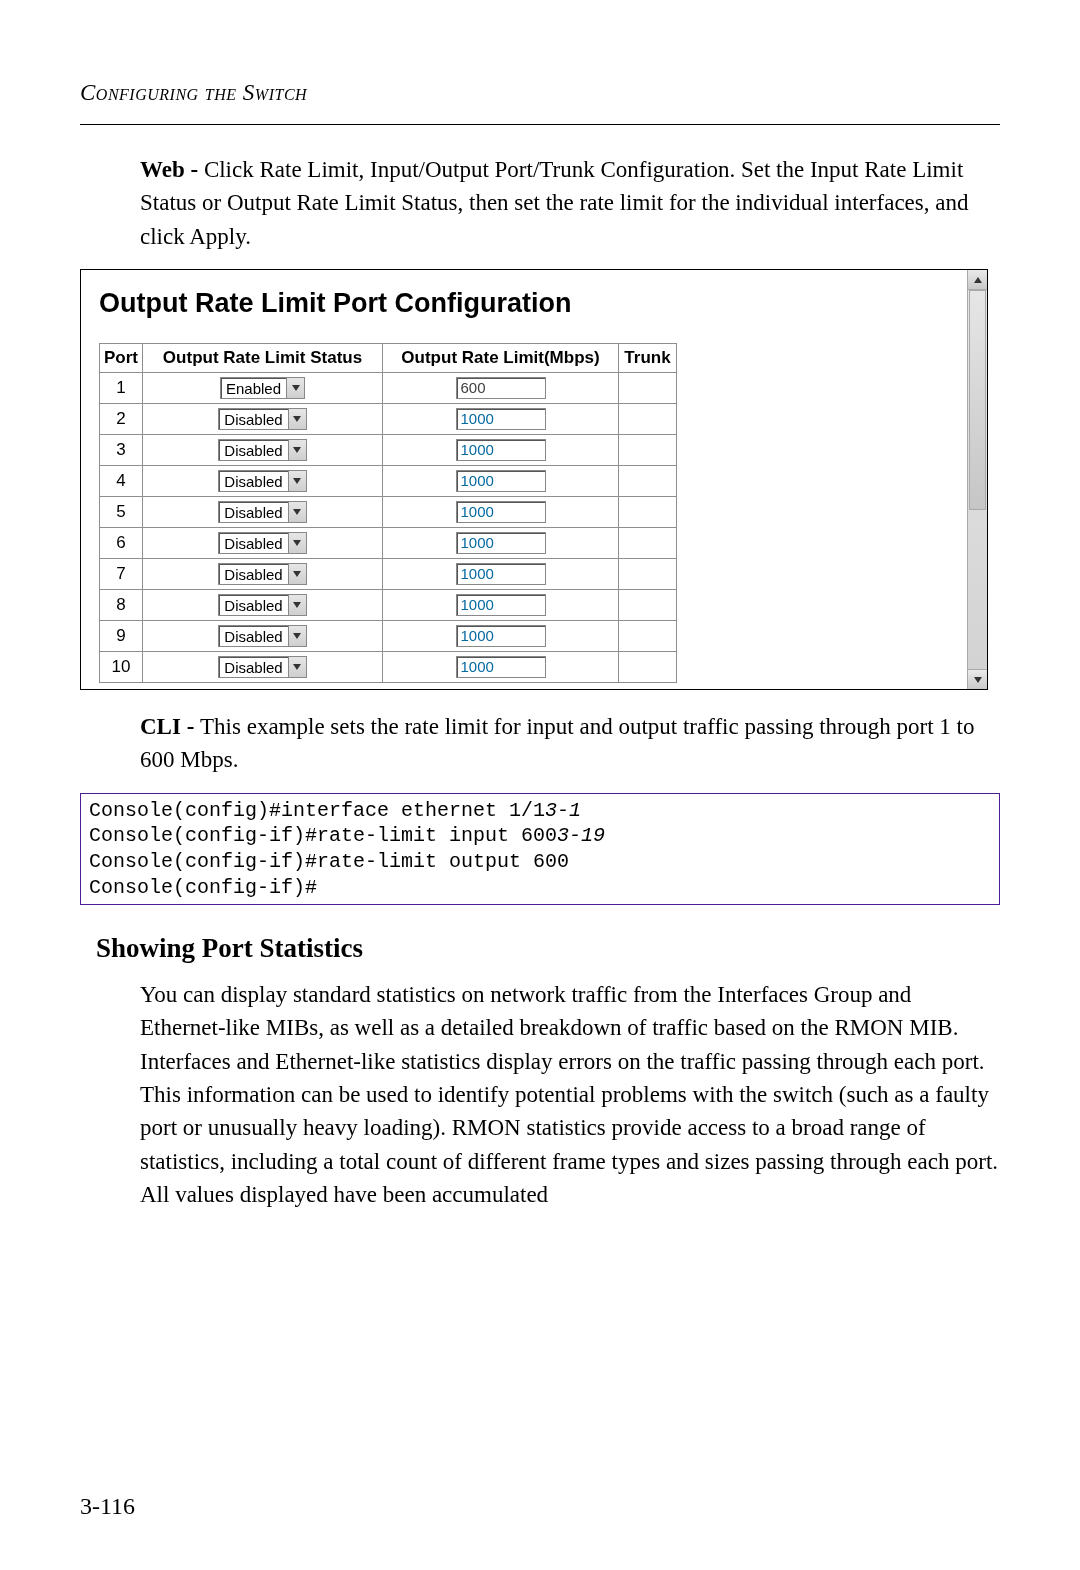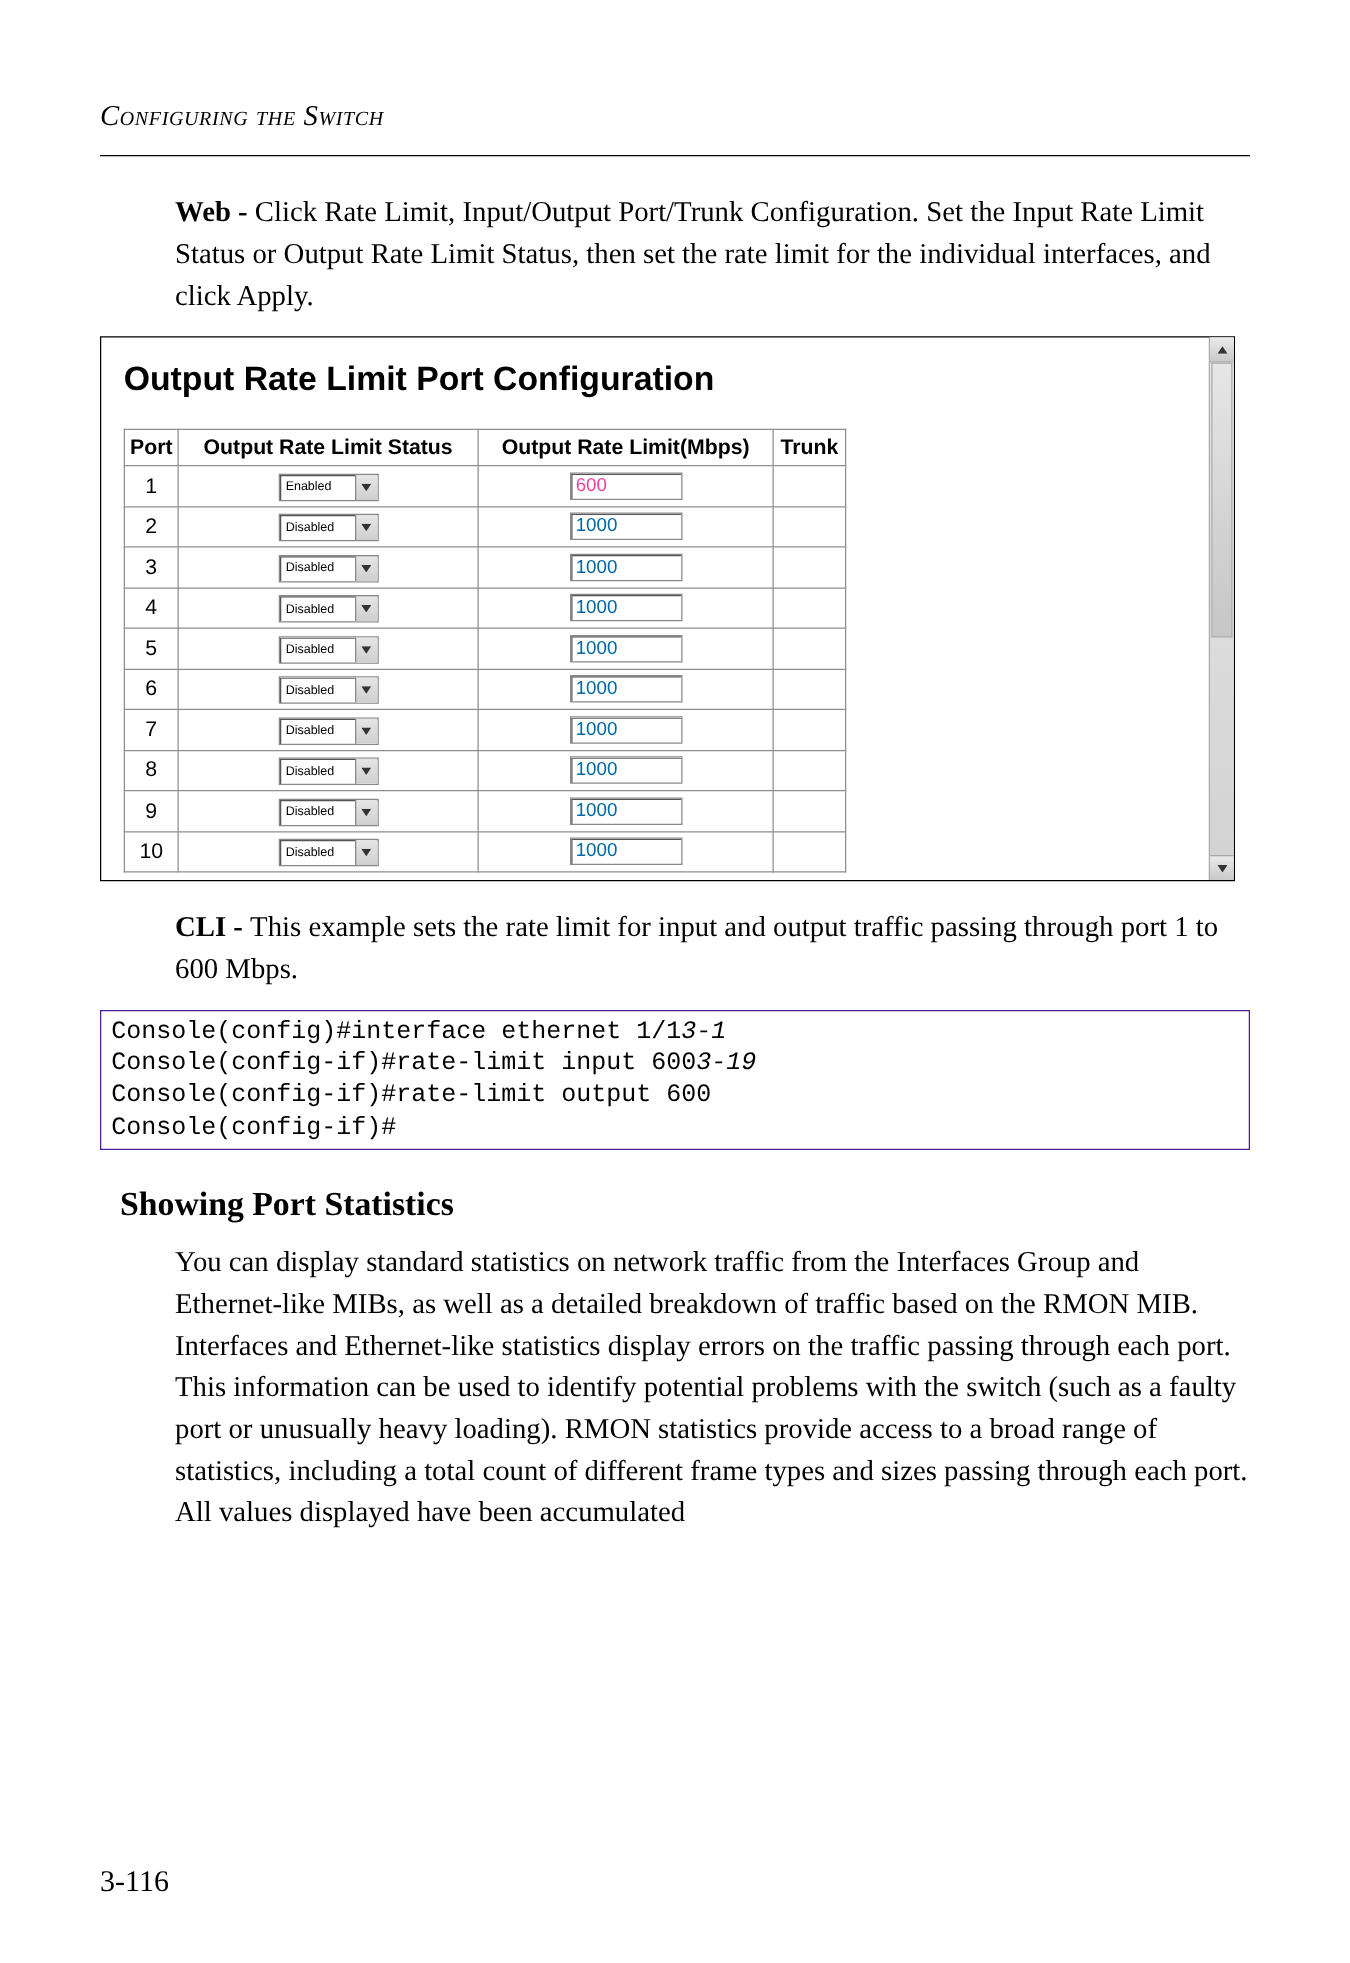--- a/index.html
+++ b/index.html
@@ -63,21 +63,21 @@
     .port-table td.trunk-cell { width: 58px; }
     .port-table td.port-cell { width: 40px; }
     .select-box {
       display: inline-flex;
       align-items: center;
       height: 22px;
       border: 1px solid #888;
       box-shadow: inset 1px 1px 0 #555;
       background: #fff;
       font-family: Arial, Helvetica, sans-serif;
-      font-size: 10px;
+      font-size: 15px;
     }
     .select-box .sel-text {
       padding: 0 5px 0 5px;
       min-width: 60px;
       text-align: left;
     }
     .select-box .sel-btn {
       width: 18px;
       height: 100%;
       display: flex;
@@ -94,21 +94,21 @@
       border: 1px solid #888;
       box-shadow: inset 1px 1px 0 #555;
       background: #fff;
       font-family: Arial, Helvetica, sans-serif;
       font-size: 15px;
       color: #0369a1;
       padding: 0 4px;
       text-align: left;
       line-height: 20px;
     }
-    .input-box.enabled { color: #ec4899; }
+    .input-box.enabled { color: #404040; }
     .scrollbar {
       position: absolute;
       top: 0;
       right: 0;
       width: 20px;
       height: 100%;
       background: linear-gradient(#e8e8e8, #d2d2d2);
       border-left: 1px solid #aaa;
     }
     .scrollbar .sb-btn {

